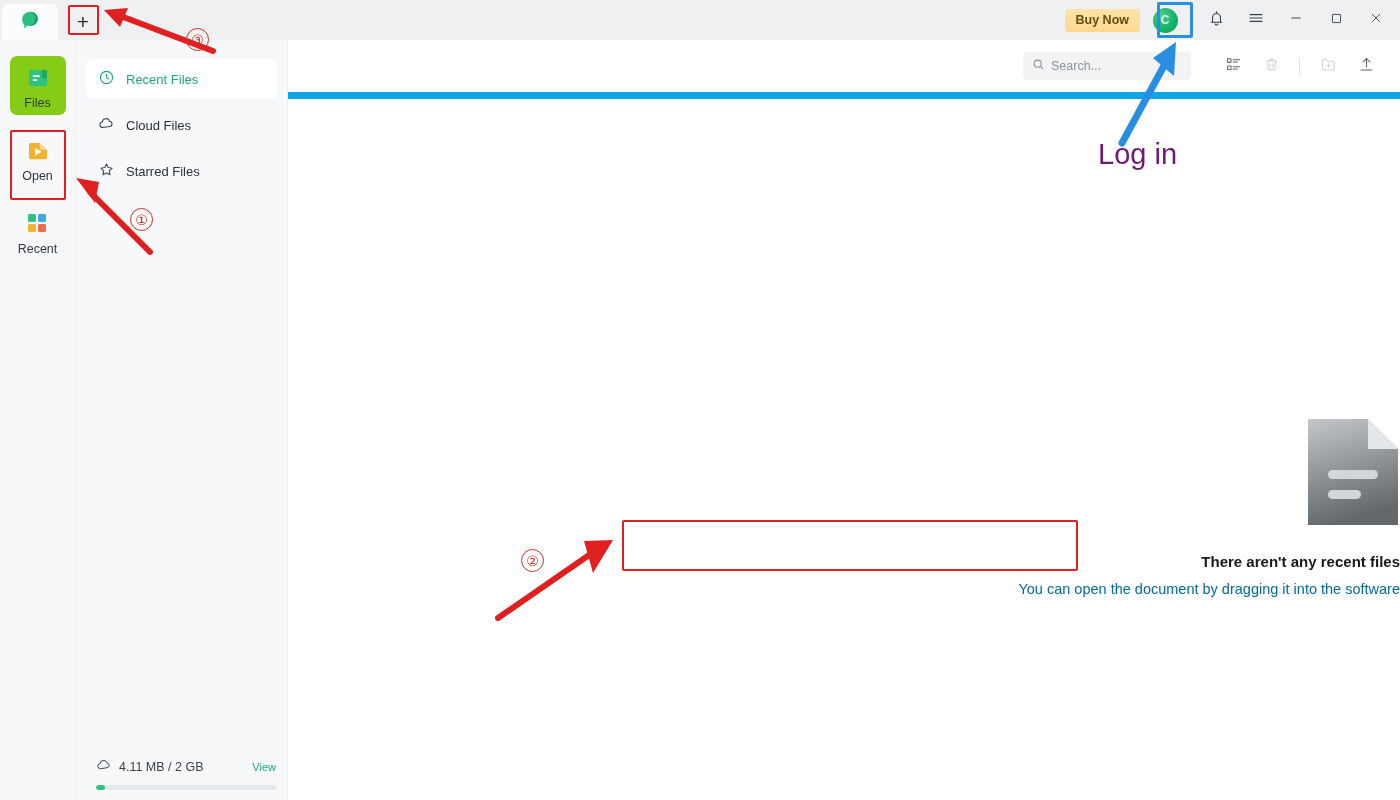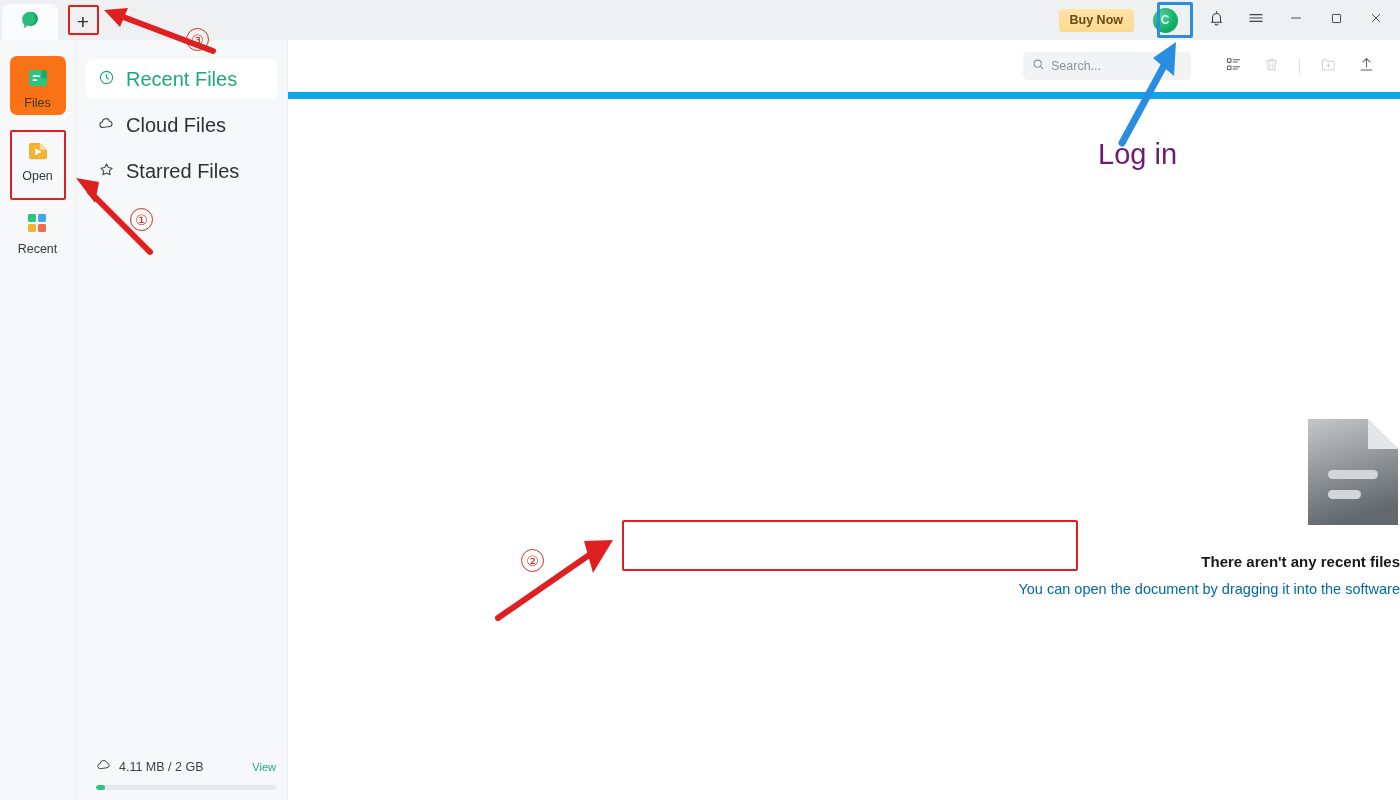--- a/index.html
+++ b/index.html
@@ -27,21 +27,21 @@
     width: 34px; height: 30px; margin-left: 8px; margin-bottom: 3px;
     display: flex; align-items: center; justify-content: center;
     color: #2f3336; font-size: 21px; font-weight: 300;
     cursor: pointer;
   }
   .tb-right {
     margin-left: auto; display: flex; align-items: center;
     height: 40px; padding-right: 4px; gap: 0px;
   }
   .buy-now {
-    height: 23px; padding: 0 11px; margin-right: 14px;
+    height: 23px; padding: 0 11px; margin-right: 8px;
     background: linear-gradient(180deg,#ffe3a8 0%,#fcd98f 100%);
     border-radius: 4px; color: #6b4a12; font-size: 12.5px; font-weight: bold;
     display: flex; align-items: center; cursor: pointer;
   }
   .avatar-wrap {
     width: 34px; height: 34px; margin-right: 14px;
     display: flex; align-items: center; justify-content: center;
     cursor: pointer; position: relative;
   }
   .avatar {
@@ -58,34 +58,34 @@
   
   .rail {
     position: absolute; left: 0; top: 40px; width: 76px; height: 760px;
     background: #f7f8fa; border-right: 1px solid #eceef0;
   }
   .rail-item {
     width: 56px; margin: 0 auto; padding: 8px 0 5px;
     display: flex; flex-direction: column; align-items: center;
     border-radius: 7px; cursor: pointer;
   }
-  .rail-item.active { background: #f97316; }
+  .rail-item.active { background: #84cc16; }
   .rail-label { font-size: 12.5px; color: #33383d; margin-top: 4px; }
   .rail-ico { width: 28px; height: 28px; display:block; }
 
   
   .nav {
     position: absolute; left: 76px; top: 40px; width: 212px; height: 760px;
     background: #f7f8fa; border-right: 1px solid #eceef0;
   }
   .nav-item {
     height: 40px; margin: 0 10px; padding-left: 12px;
     display: flex; align-items: center; gap: 11px;
     border-radius: 6px; cursor: pointer;
-    font-size: 20px; color: #2c3135;
+    font-size: 13px; color: #2c3135;
   }
   .nav-item.active { background: #ffffff; color: #1fa97a; }
   #nav-list { padding-top: 19px; display:flex; flex-direction:column; gap:6px; }
 
   .storage {
     position: absolute; left: 4px; bottom: 10px; width: 212px; padding: 0 16px; text-align: right;
   }
   .storage-row { display: flex; align-items: center; gap: 7px; }
   .storage-text { font-size: 12.5px; color: #3b4045; }
   .storage-view {

